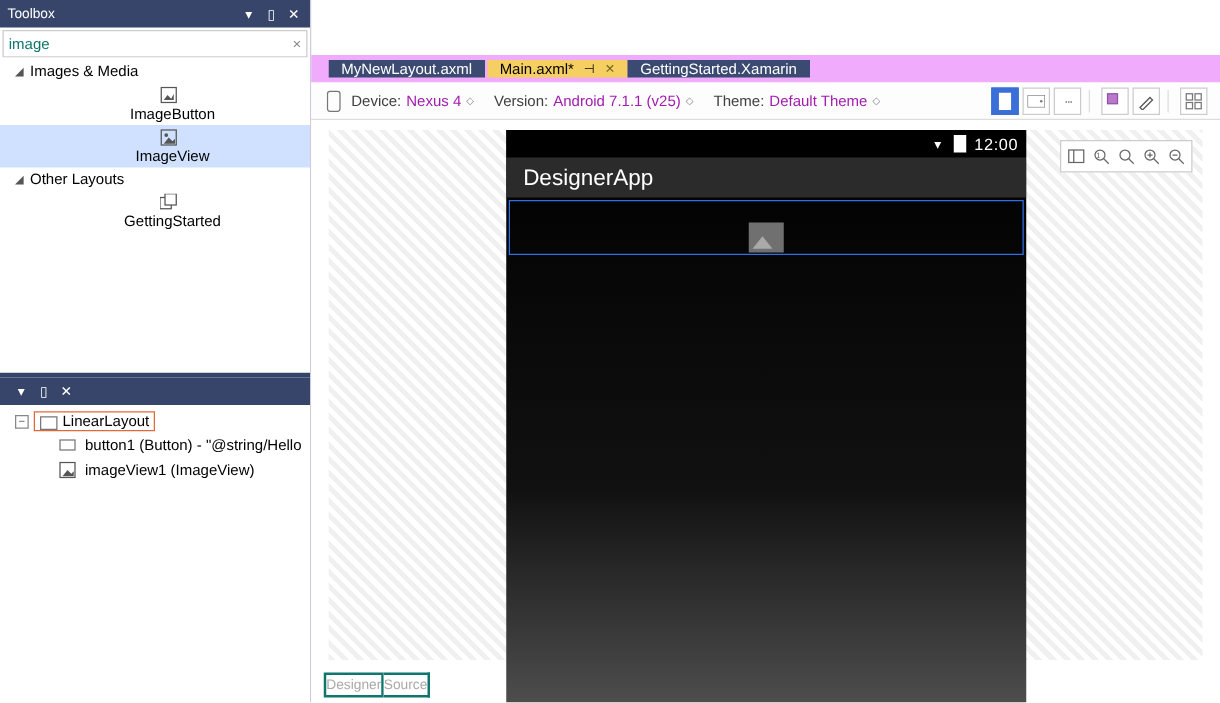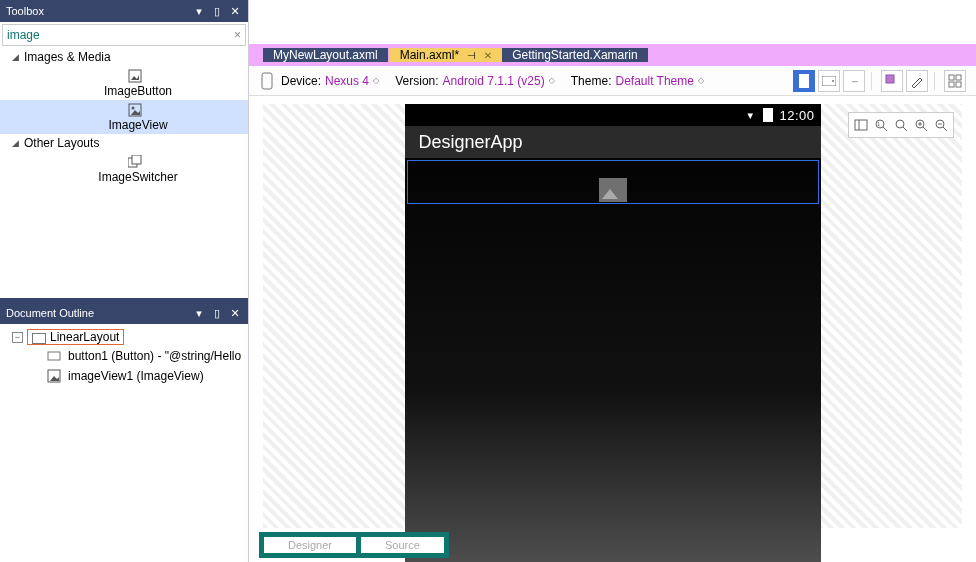--- a/index.html
+++ b/index.html
@@ -27,21 +27,21 @@
 
 .right-col { flex: 1; display: flex; flex-direction: column; }
 .tabs { height: 22px; display: flex; align-items: center; background: #f0abfc; padding-left: 14px; margin-top: 44px; }
 .tab { display: flex; align-items: center; padding: 0 10px; font-size: 12px; cursor: pointer; }
 .tab.inactive { background: #3a4a70; color: #fff; margin-right: 2px; }
 .tab.active { background: #f5cf62; color: #000; }
 .tab .tab-x { margin-left: 8px; font-size: 10px; color: #7a6820; cursor: pointer; }
 .tab .pin { margin-left: 8px; font-size: 10px; }
 .designer-toolbar { height: 30px; border-bottom: 1px solid #ddd; display: flex; align-items: center; padding: 0 10px; background: #fdfdfd; }
 .dt-group { display: flex; align-items: center; margin-right: 14px; height: 100%; }
-.dt-label { color: #000000; margin-right: 4px; }
+.dt-label { color: #404040; margin-right: 4px; }
 .dt-val { color: #a21caf; margin-right: 2px; }
 .dt-dd { color: #888; font-size: 8px; cursor: pointer; padding: 0 2px; }
 .dt-sep { width: 1px; height: 18px; background: #ddd; margin: 0 6px; }
 .dt-spacer { flex: 1; }
 .dt-icon { width: 22px; height: 22px; border: 1px solid #ccc; margin-left: 3px; display: flex; align-items: center; justify-content: center; background: #fff; cursor: pointer; }
 .dt-icon.active { background: #3b6fd8; border-color: #3b6fd8; color: #fff; }
 .canvas { flex: 1; position: relative; background: #fff; overflow: hidden; }
 .diagstripe { position: absolute; left: 14px; right: 14px; top: 8px; bottom: 34px; background: repeating-linear-gradient(45deg,#f0f0f0 0 4px,#fff 4px 8px); }
 .device { position: absolute; left: 50%; top: 8px; transform: translateX(-50%); width: 416px; height: 480px; background: linear-gradient(#000 0%, #111 60%, #555 100%); overflow: hidden; }
 .statusbar { height: 22px; background: #000; color: #fff; display: flex; align-items: center; justify-content: flex-end; padding: 0 6px; font-size: 13px; letter-spacing: 0.5px; }
@@ -49,21 +49,21 @@
 .statusbar .bat { width: 10px; height: 14px; background: #fff; margin: 0 6px; position: relative; }
 .appbar { height: 32px; background: #2b2b2b; color: #fff; display: flex; align-items: center; padding: 0 14px; font-size: 18px; }
 .phone-content { padding: 2px; position: relative; }
 .sel-outline { border: 1px solid #2f6fe8; padding: 1px; }
 .hello-btn { background: #565656; color: #fff; text-align: center; height: 40px; line-height: 40px; font-size: 14px; letter-spacing: 0.5px; }
 .img-ph { width: 28px; height: 24px; background: #707070; margin: 16px auto 0; position: relative; }
 .img-ph::after { content:""; position: absolute; bottom: 3px; left: 3px; width: 0; height: 0; border-left: 8px solid transparent; border-right: 8px solid transparent; border-bottom: 10px solid #aaa; }
 .float-tools { position: absolute; right: 22px; top: 16px; background: #fff; border: 1px solid #ccc; height: 26px; display: flex; align-items: center; padding: 0 2px; }
 .float-tools .fi { width: 20px; height: 20px; display: flex; align-items: center; justify-content: center; cursor: pointer; color: #555; }
 .bottom-tabs { position: absolute; left: 10px; bottom: 4px; display: flex; }
-.btab { border: 5px solid #0f766e; padding: 2px 24px; font-size: 11px; color: #aaa; background: #fff; cursor: pointer; }
+.btab { border: 2px solid #0f766e; padding: 2px 0; font-size: 11px; color: #aaa; background: #fff; cursor: pointer; }
 .btab + .btab { border-left: none; }
 .lay-icon { width:14px; height:11px; border:1px solid #777; display:inline-block; margin-right:4px; }
 </style>
 </head>
 <body>
 
 <div class="left-col">
   <div class="toolbox">
     <div class="panel-header">
       <span class="title">Toolbox</span>
@@ -103,28 +103,27 @@
         <span class="tri">◢</span>
         <span>Other Layouts</span>
       </div>
       <div class="tree-item">
         <span class="iicon">
             <svg width="14" height="14">
               <rect x="0" y="3" width="9" height="9" fill="none" stroke="#555"></rect>
               <rect x="4" y="0" width="9" height="9" fill="#fff" stroke="#555"></rect>
             </svg>
           </span>
-        <span>ImageSwitcher</span>
+        <span>GettingStarted</span>
       </div>
     </div>
   </div>
 
   <div class="outline">
     <div class="panel-header">
-      <span class="title">Document Outline</span>
       <span class="hicon">▾</span>
       <span class="hicon">▯</span>
       <span class="hicon">✕</span>
     </div>
     <div class="outline-body">
       <div class="outline-root">
         <span class="minus">−</span>
         <span class="box">
           <span class="lay-icon"></span>
           <span>LinearLayout</span>

